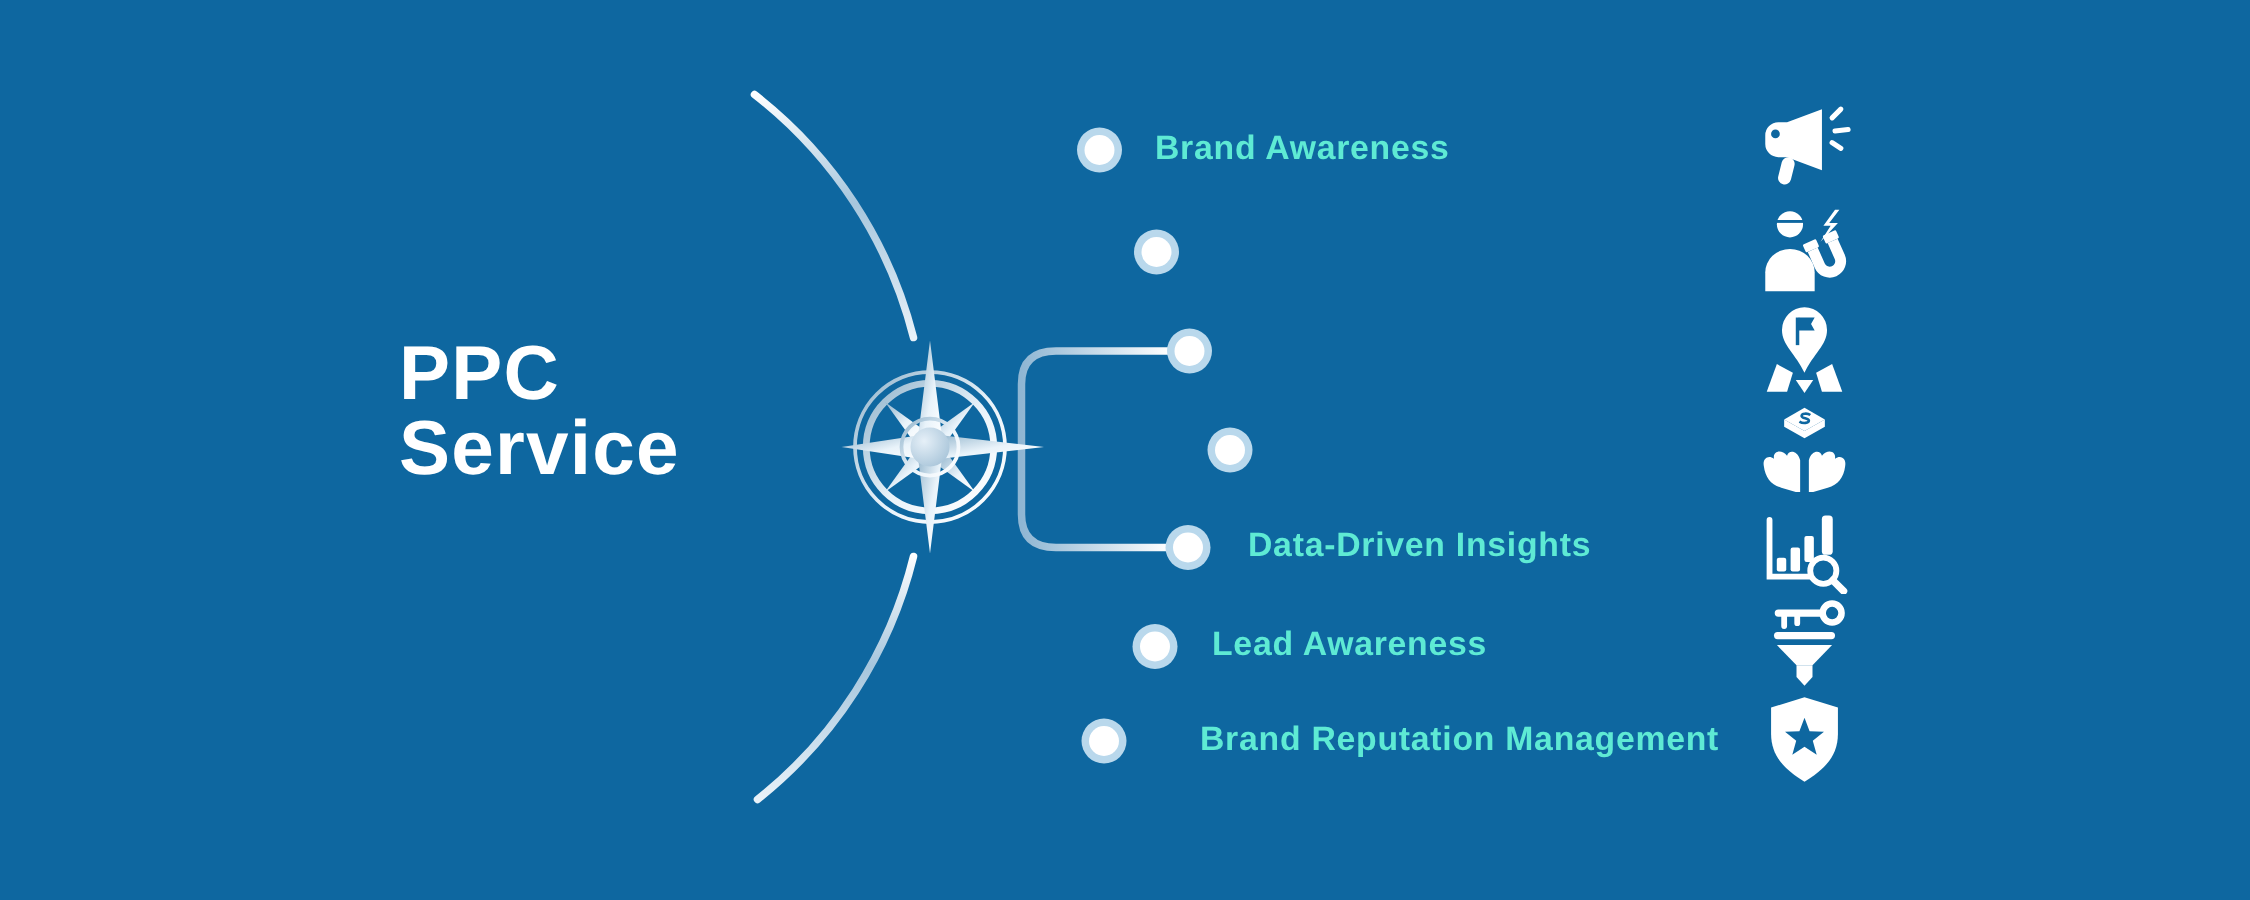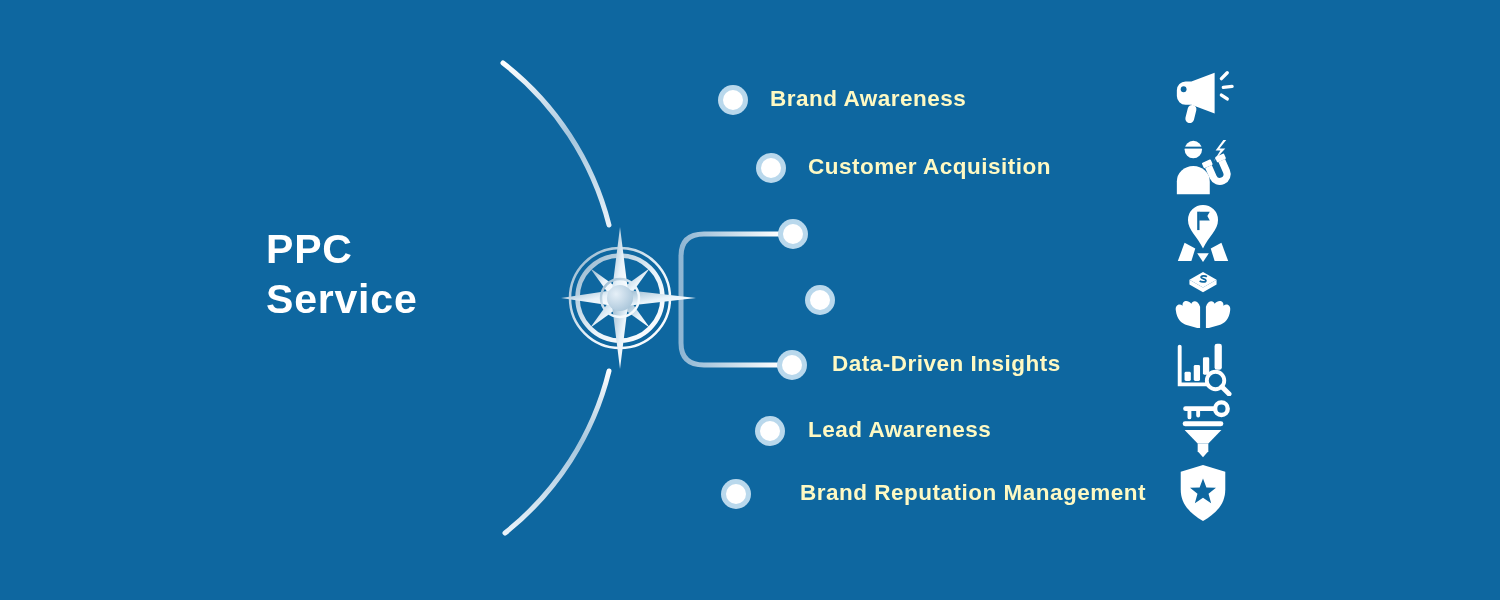--- a/index.html
+++ b/index.html
@@ -6,28 +6,28 @@
   .stage{
     position:relative;
     width:1500px;height:600px;
     background:#0e67a0;
     overflow:hidden;
     font-family:"Liberation Sans", sans-serif;
   }
   #scene{position:absolute;left:0;top:0;}
   .title{
     position:absolute;left:266px;top:224px;
-    color:#ffffff;font-size:41px;font-weight:700;
+    color:#ffffff;font-size:51px;font-weight:700;
     line-height:50px;letter-spacing:0.8px;
   }
   .title span{display:block;}
   .benefit-label{
     position:absolute;
     transform:translateY(-54%);
-    color:#fef9c3;font-size:22.5px;font-weight:700;
+    color:#5eead4;font-size:22.5px;font-weight:700;
     letter-spacing:0.5px;white-space:nowrap;
   }
   .benefit-icon{position:absolute;width:62px;height:62px;}
 </style>
 </head>
 <body>
 
 <div class="stage">
 
   <svg id="scene" width="1500" height="600" viewBox="0 0 1500 600">
@@ -118,21 +118,20 @@
       <circle cx="620" cy="298" r="13" fill="url(#gd)"></circle>
     </g>
   </svg>
 
   <div class="title">
     <span>PPC</span>
     <span>Service</span>
   </div>
 
   <div class="benefit-label" style="left:770px;top:100px">Brand Awareness</div>
-  <div class="benefit-label" style="left:808px;top:168px">Customer Acquisition</div>
   <div class="benefit-label" style="left:832px;top:365px">Data-Driven Insights</div>
   <div class="benefit-label" style="left:808px;top:431px">Lead Awareness</div>
   <div class="benefit-label" style="left:800px;top:494px">Brand Reputation Management</div>
 
   <svg class="benefit-icon" style="left:1172px;top:66px" viewBox="0 0 64 64" fill="#ffffff">
     <path d="M44 7 L44 49 L20 40 L14 40 A9 9 0 0 1 5 31 L5 25 A9 9 0 0 1 14 16 L20 16 Z"></path>
     <circle cx="12" cy="24" r="3" fill="#0e67a0"></circle>
     <rect x="15" y="40" width="9" height="19" rx="4.5" transform="rotate(14 19.5 49.5)"></rect>
     <g stroke="#ffffff" stroke-width="3.5" stroke-linecap="round">
       <path d="M51 13 L57 7"></path>

